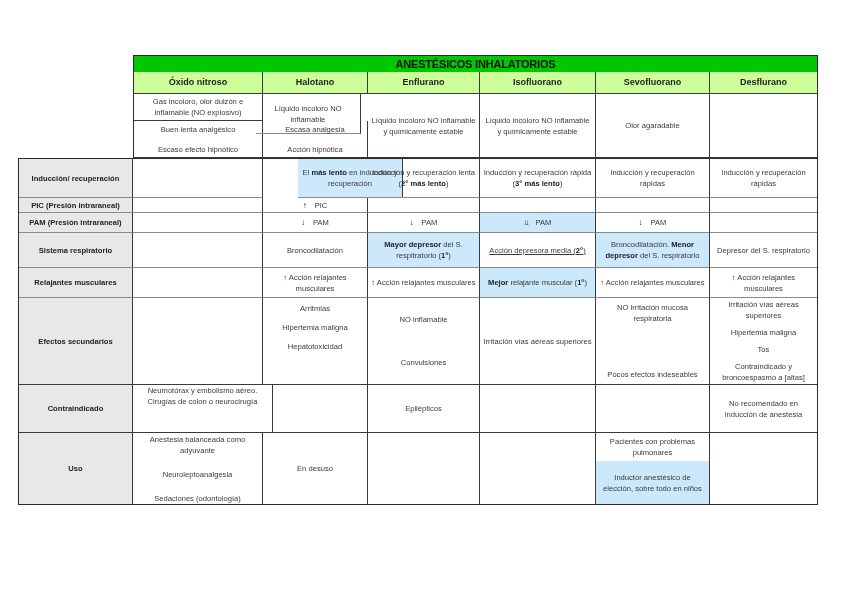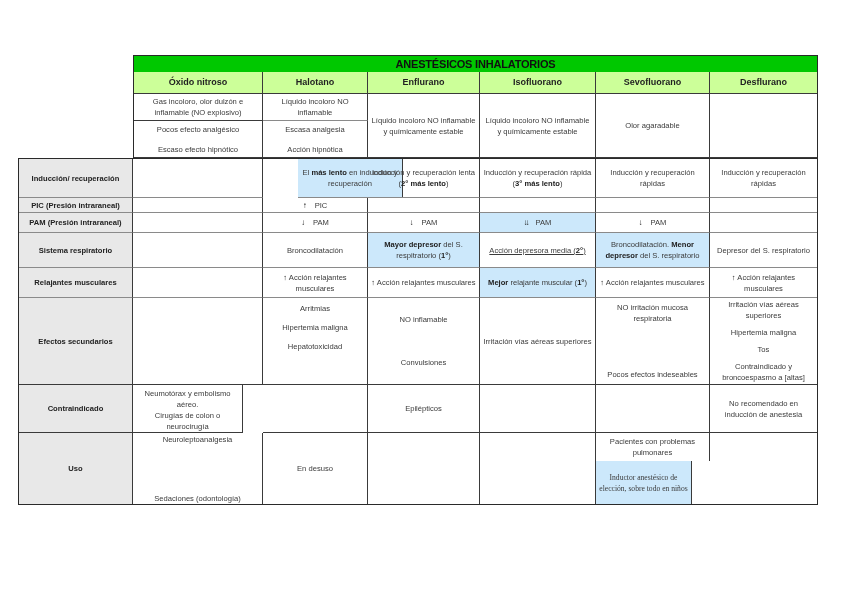--- a/index.html
+++ b/index.html
@@ -28,25 +28,25 @@
 
 <div class="abs cell hdr" style="left:133px;top:72px;width:130px;height:22px;border-left:1px solid #3a3a3a;">Óxido nitroso</div>
 <div class="abs cell hdr" style="left:263px;top:72px;width:105px;height:22px;">Halotano</div>
 <div class="abs cell hdr" style="left:368px;top:72px;width:112px;height:22px;">Enflurano</div>
 <div class="abs cell hdr" style="left:480px;top:72px;width:116px;height:22px;">Isofluorano</div>
 <div class="abs cell hdr" style="left:596px;top:72px;width:114px;height:22px;">Sevofluorano</div>
 <div class="abs cell hdr" style="left:710px;top:72px;width:108px;height:22px;">Desflurano</div>
 
 <div class="abs cell" style="left:133px;top:94px;width:130px;height:27px;border-left:1px solid #3a3a3a;border-bottom-color:#3a3a3a;">Gas incoloro, olor dulzón e inflamable (NO explosivo)</div>
 <div class="abs cell" style="left:133px;top:121px;width:130px;height:37px;border-left:1px solid #3a3a3a;border-bottom-color:#3a3a3a;">
-  <span>Pocos efecto analgésico</span>
+  <span>Buen lenta analgésico</span>
   <span class="gap"></span>
   <span>Escaso efecto hipnótico</span>
 </div>
-<div class="abs cell" style="left:263px;top:94px;width:105px;height:27px;text-align:center;">Líquido incoloro NO inflamable</div>
+<div class="abs cell" style="left:256px;top:94px;width:105px;height:40px;text-align:center;">Líquido incoloro NO inflamable</div>
 <div class="abs cell" style="left:263px;top:121px;width:105px;height:37px;border-bottom-color:#3a3a3a;">
   <span>Escasa analgesia</span>
   <span class="gap"></span>
   <span>Acción hipnótica</span>
 </div>
 <div class="abs cell" style="left:368px;top:94px;width:112px;height:64px;border-bottom-color:#3a3a3a;">Líquido incoloro NO inflamable y químicamente estable</div>
 <div class="abs cell" style="left:480px;top:94px;width:116px;height:64px;border-bottom-color:#3a3a3a;">Líquido incoloro NO inflamable y químicamente estable</div>
 <div class="abs cell" style="left:596px;top:94px;width:114px;height:64px;border-bottom-color:#3a3a3a;">Olor agaradable</div>
 <div class="abs cell" style="left:710px;top:94px;width:108px;height:64px;border-bottom-color:#3a3a3a;"></div>
 
@@ -146,36 +146,37 @@
   <span>Pocos efectos indeseables</span>
 </div>
 <div class="abs cell" style="left:710px;top:298px;width:108px;height:87px;justify-content:space-between;padding-top:1px;padding-bottom:1px;border-bottom-color:#3a3a3a;">
   <span>Irritación vías aéreas superiores</span>
   <span>Hipertemia maligna</span>
   <span>Tos</span>
   <span>Contraindicado y broncoespasmo a [altas]</span>
 </div>
 
 <div class="abs cell lbl" style="left:18px;top:385px;width:115px;height:48px;border-bottom-color:#3a3a3a;">Contraindicado</div>
-<div class="abs cell" style="left:133px;top:385px;width:110px;height:48px;justify-content:flex-end;border-bottom-color:#3a3a3a;">
+<div class="abs cell" style="left:133px;top:385px;width:140px;height:48px;justify-content:flex-start;border-bottom-color:#3a3a3a;">
   <span>Neumotórax y embolismo aéreo.</span>
   <span>Cirugías de colon o neurocirugía</span>
 </div>
 <div class="abs cell" style="left:263px;top:385px;width:105px;height:48px;border-bottom-color:#3a3a3a;"></div>
 <div class="abs cell" style="left:368px;top:385px;width:112px;height:48px;border-bottom-color:#3a3a3a;">Epilépticos</div>
 <div class="abs cell" style="left:480px;top:385px;width:116px;height:48px;border-bottom-color:#3a3a3a;"></div>
 <div class="abs cell" style="left:596px;top:385px;width:114px;height:48px;border-bottom-color:#3a3a3a;"></div>
 <div class="abs cell" style="left:710px;top:385px;width:108px;height:48px;border-bottom-color:#3a3a3a;">No recomendado en inducción de anestesia</div>
 
 <div class="abs cell lbl" style="left:18px;top:433px;width:115px;height:72px;border-bottom-color:#3a3a3a;">Uso</div>
 <div class="abs cell" style="left:133px;top:433px;width:130px;height:72px;justify-content:space-between;padding-top:1px;padding-bottom:0;border-bottom-color:#3a3a3a;">
+  <span>Anestesia balanceada como adyuvante</span>
   <span>Neuroleptoanalgesia</span>
   <span>Sedaciones (odontología)</span>
 </div>
 <div class="abs cell" style="left:263px;top:433px;width:105px;height:72px;border-bottom-color:#3a3a3a;">En desuso</div>
 <div class="abs cell" style="left:368px;top:433px;width:112px;height:72px;border-bottom-color:#3a3a3a;"></div>
 <div class="abs cell" style="left:480px;top:433px;width:116px;height:72px;border-bottom-color:#3a3a3a;"></div>
 <div class="abs cell" style="left:596px;top:433px;width:114px;height:28px;border-bottom:none;">Pacientes con problemas pulmonares</div>
-<div class="abs cell blue" style="left:596px;top:461px;width:96px;height:44px;border-bottom-color:#3a3a3a;font-family:Liberation Serif, serif;">Inductor anestésico de elección, sobre todo en niños</div>
+<div class="abs cell blue" style="left:596px;top:461px;width:114px;height:44px;border-bottom-color:#3a3a3a;">Inductor anestésico de elección, sobre todo en niños</div>
 <div class="abs cell" style="left:710px;top:433px;width:108px;height:72px;border-bottom-color:#3a3a3a;"></div>
 
 <div class="abs frame" style="left:133px;top:55px;width:685px;height:104px;"></div>
 <div class="abs frame" style="left:18px;top:158px;width:800px;height:347px;"></div>
 
 </body></html>

